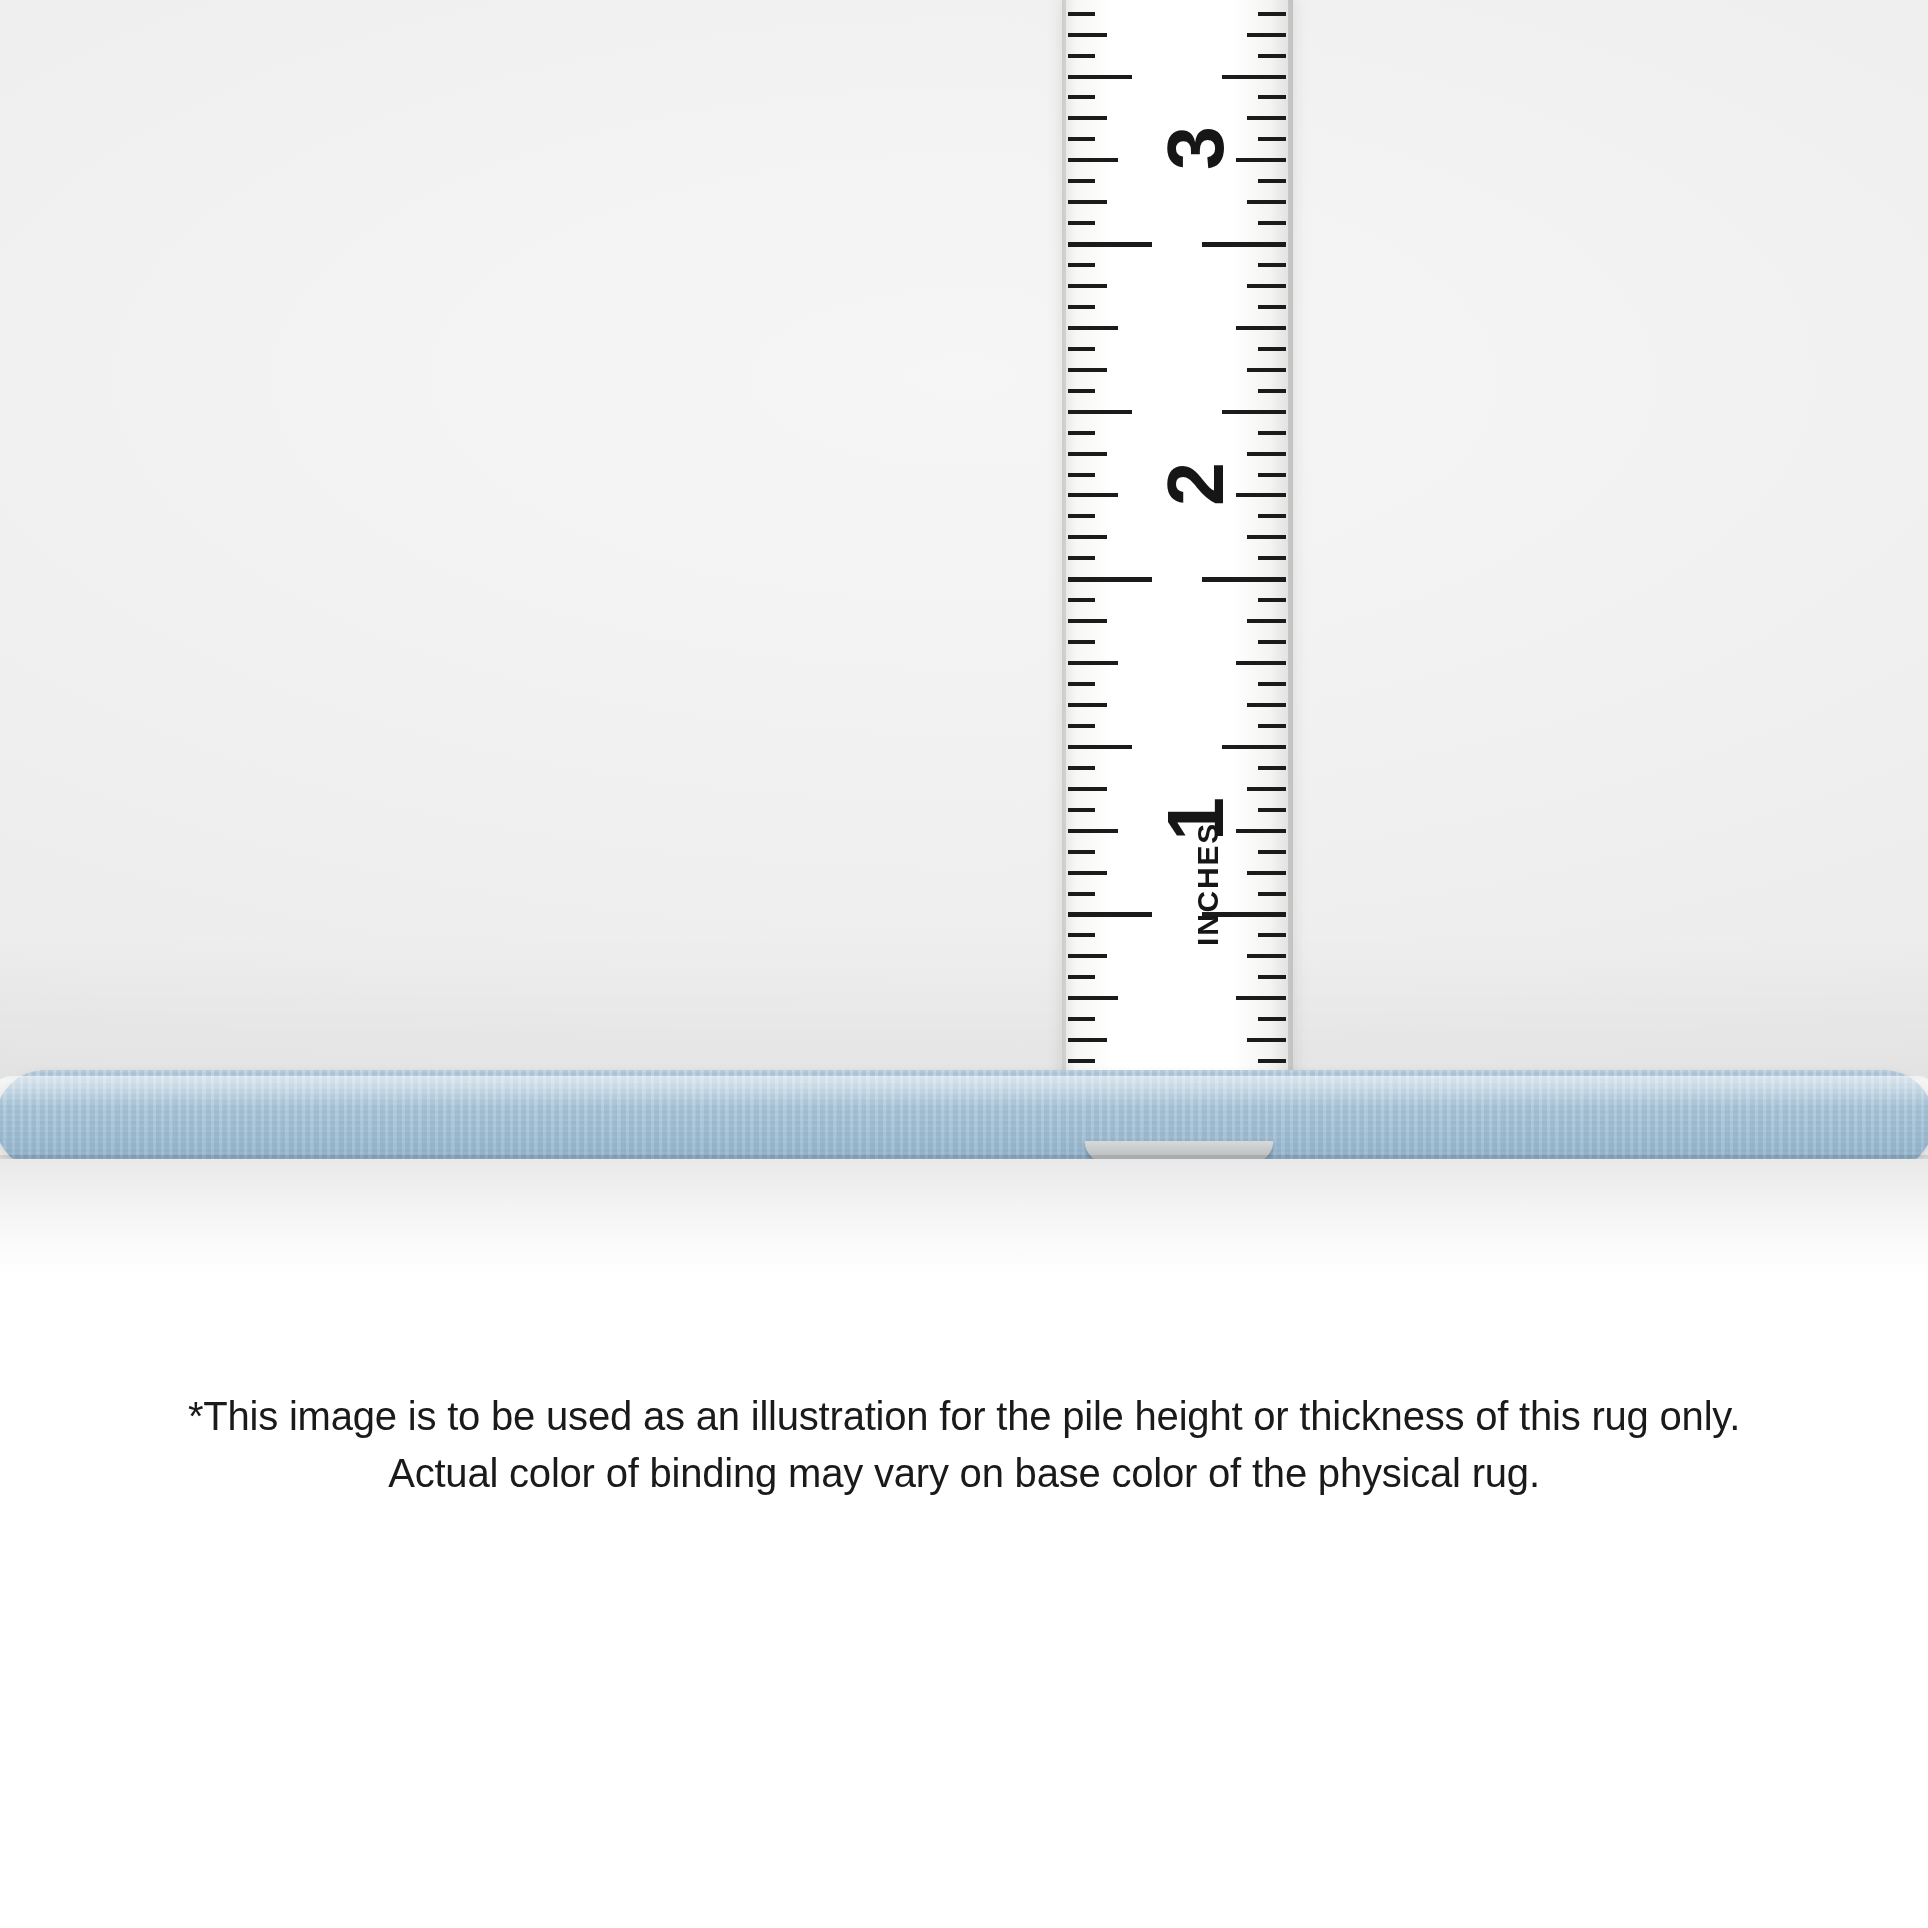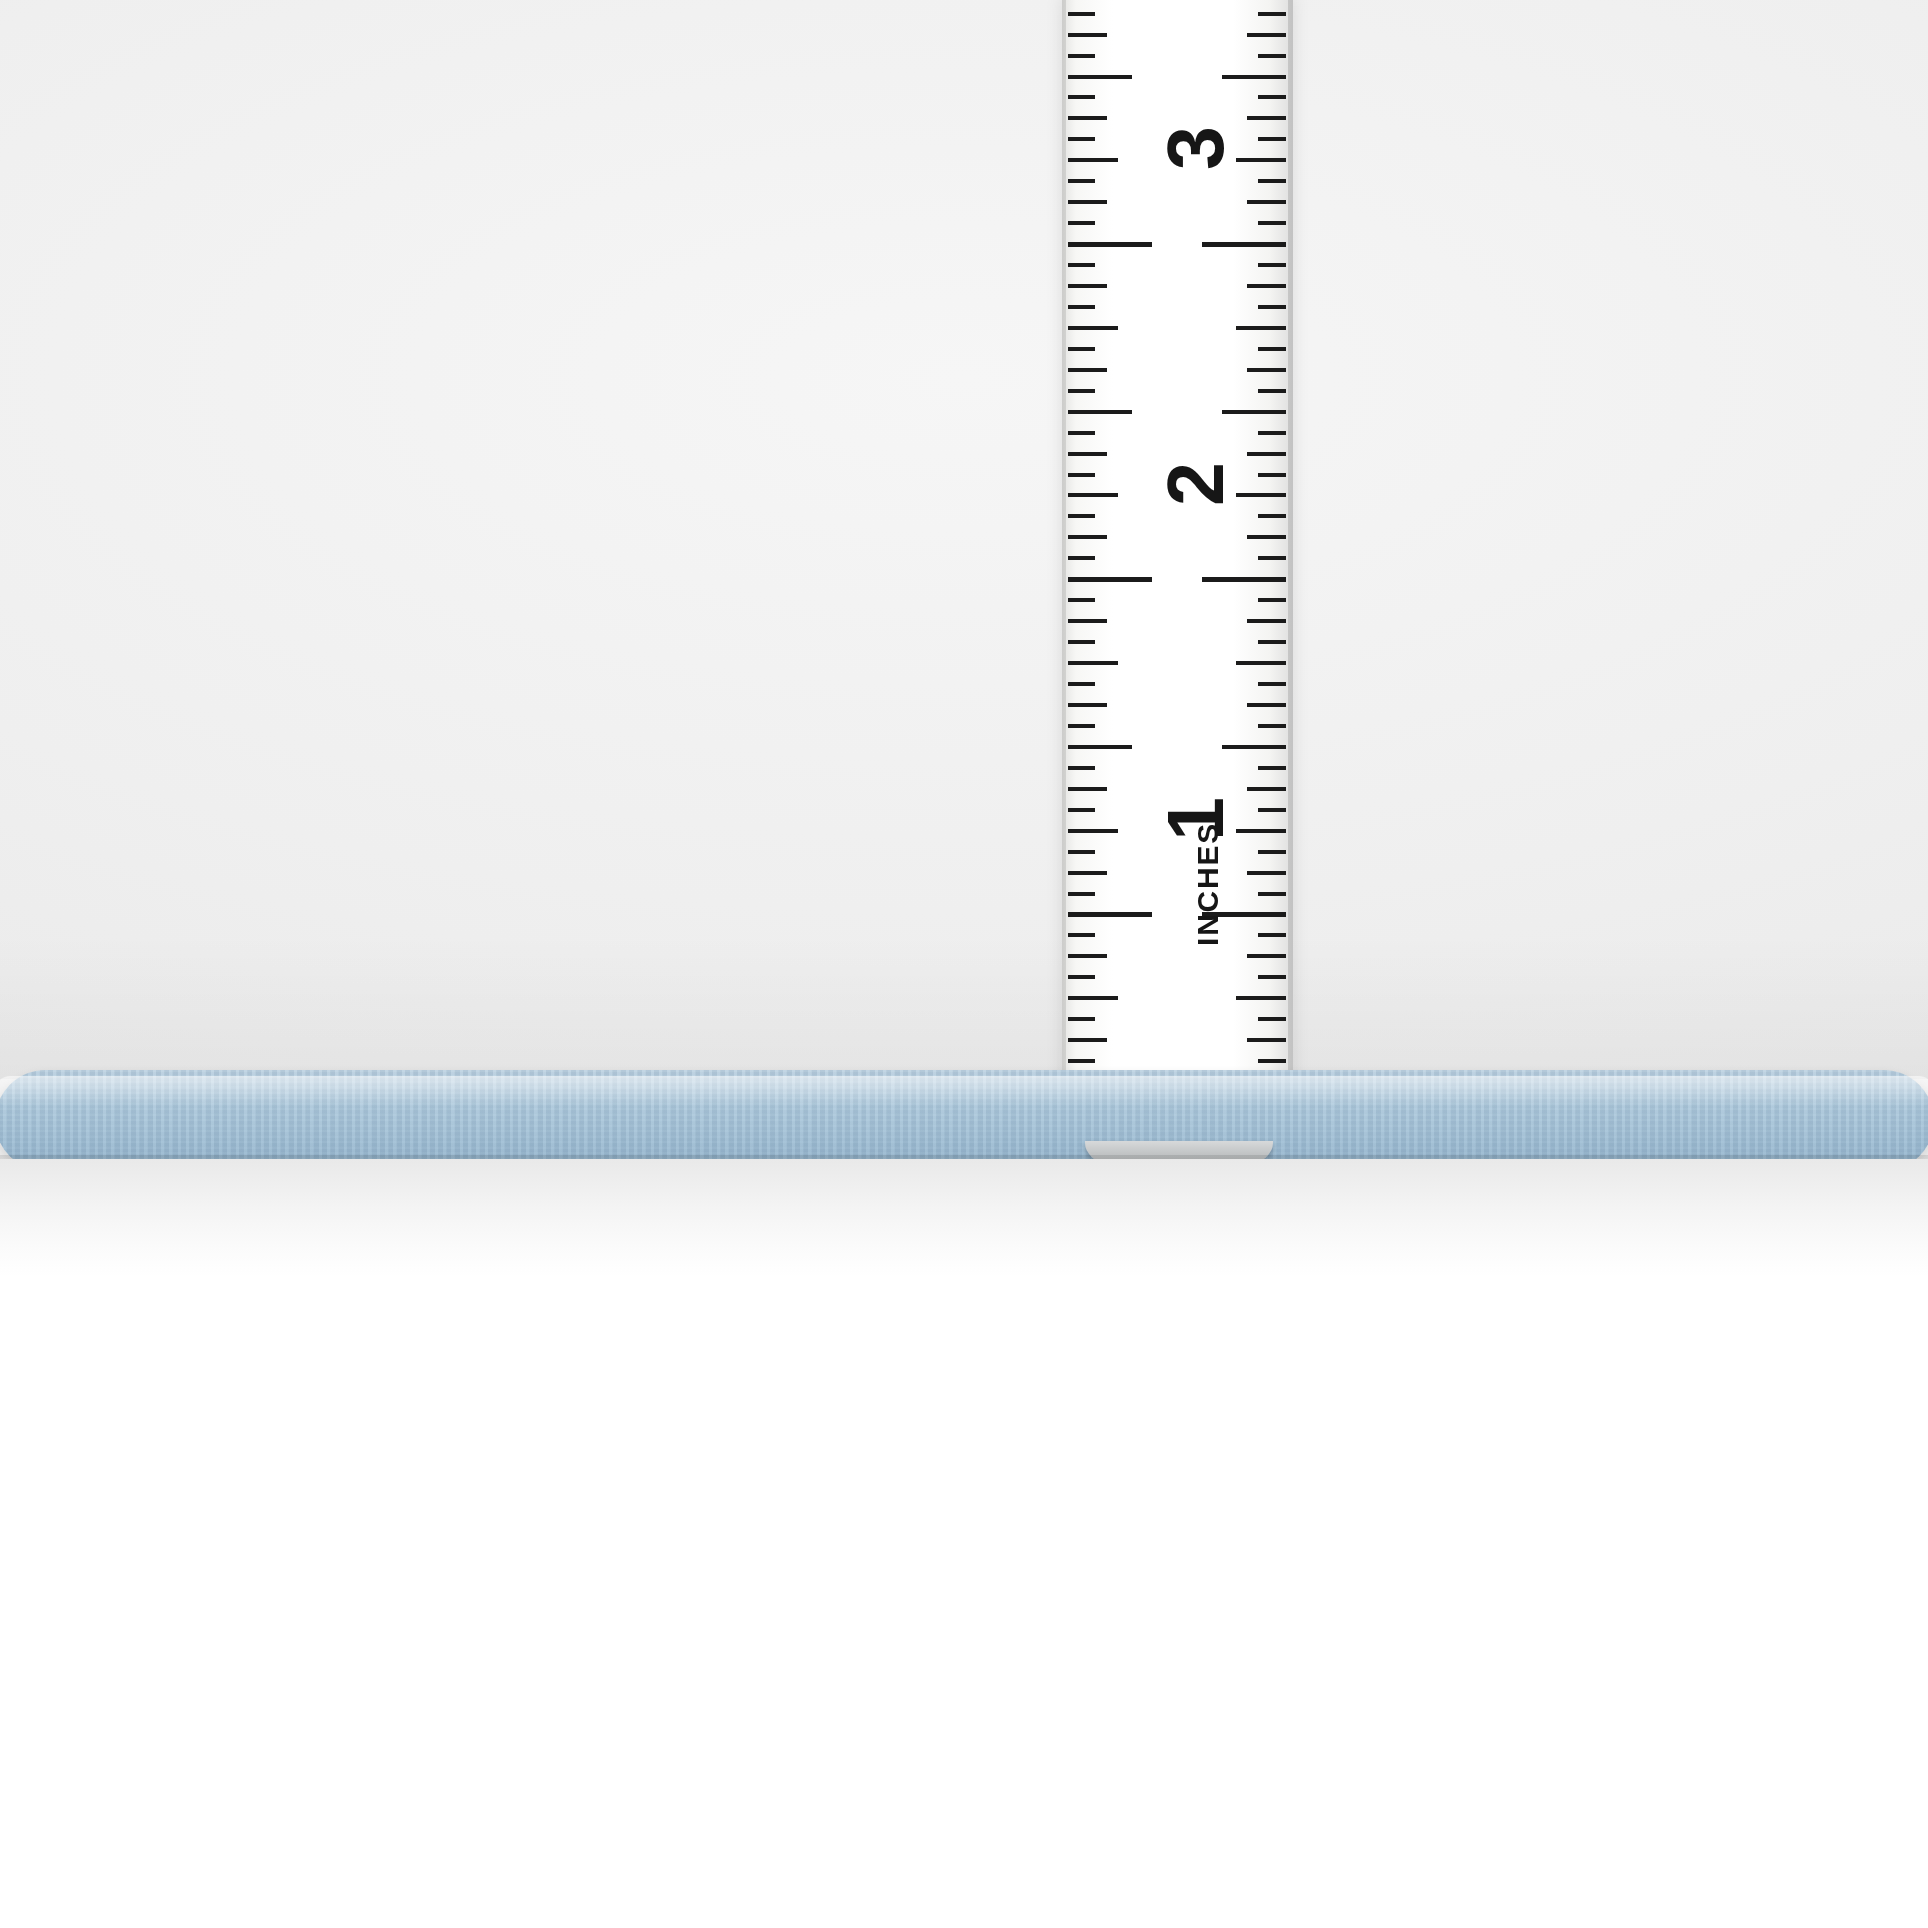--- a/index.html
+++ b/index.html
@@ -350,16 +350,18 @@
       <div class="sheen"></div>
     </div>
 
     <div class="ruler-tip"></div>
 
     <div class="floor-shadow"></div>
     <div class="floor"></div>
   </div>
 
   <div class="caption">
+    <span class="line">*This image is to be used as an illustration for the pile height or thickness of this rug only.</span>
+    <span class="line">Actual color of binding may vary on base color of the physical rug.</span>
   </div>
 
 </div>
 
 
 </body></html>

